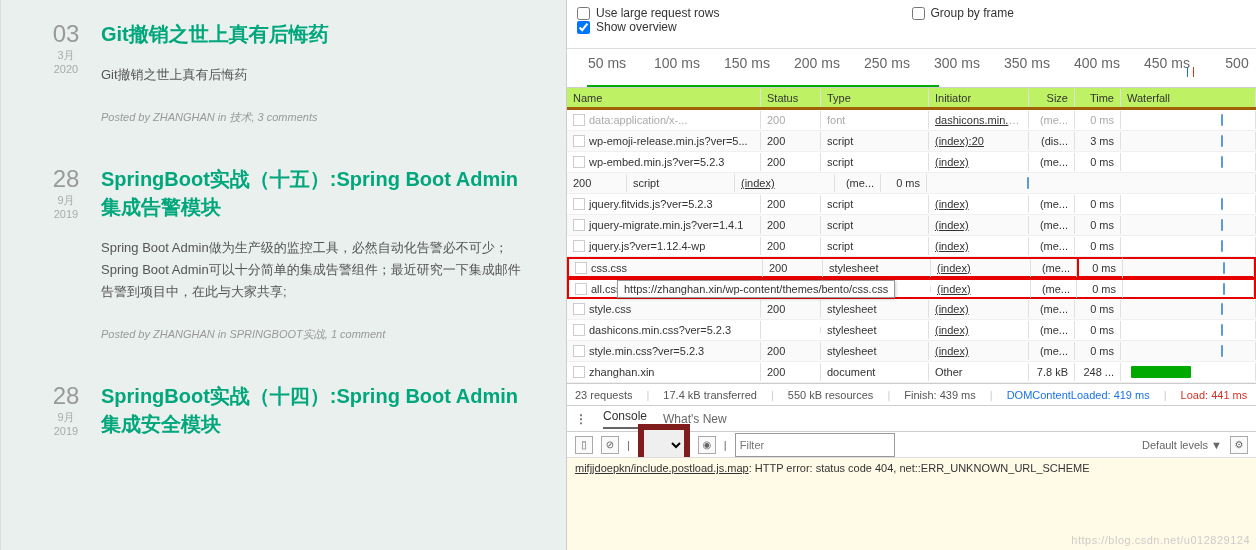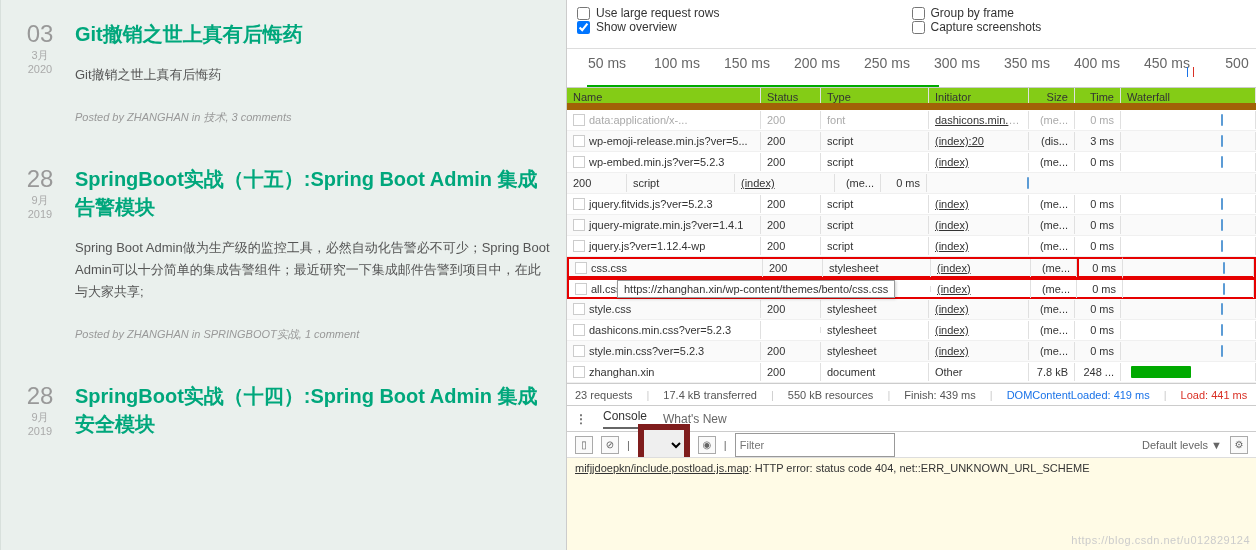--- a/index.html
+++ b/index.html
@@ -1,35 +1,35 @@
 <!DOCTYPE html>
 <html><head>
 <meta charset="utf-8">
 <style>
 * { margin:0; padding:0; box-sizing:border-box; font-family:Arial,sans-serif; }
 body { width:1256px; height:550px; display:flex; background:#fff; font-size:12px; color:#333; }
-.left { width:566px; background:#eaf0ed; padding:20px 14px; overflow:hidden; border-left:1px solid #d8e0dc; }
+.left { width:566px; background:#eaf0ed; padding:20px 40px; overflow:hidden; border-left:1px solid #d8e0dc; }
 .post { display:flex; margin-bottom:40px; }
 .date { width:50px; text-align:center; color:#888; }
 .day { font-size:24px; color:#999; font-weight:300; }
 .mo,.yr { font-size:11px; color:#aaa; }
 .pb { flex:1; padding-left:10px; }
 .pt { font-size:20px; font-weight:bold; color:#00a77c; margin-bottom:16px; line-height:1.4; cursor:pointer; }
 .desc { font-size:13px; color:#555; line-height:1.7; margin-bottom:24px; }
 .meta { font-size:11px; font-style:italic; color:#999; }
 .meta .a { cursor:pointer; }
 .right { flex:1; background:#fff; display:flex; flex-direction:column; border-left:1px solid #ccc; position:relative; }
 .opts { display:flex; padding:6px 10px; height:48px; }
 .oc { flex:1; display:flex; flex-direction:column; gap:0; }
 .oc label { font-size:12px; color:#333; display:flex; align-items:center; gap:6px; cursor:pointer; }
 .tl { height:40px; border-top:1px solid #ddd; border-bottom:1px solid #ccc; display:flex; align-items:center; padding:0 10px; position:relative; background:#fff; }
 .tick { font-size:14px; color:#666; text-align:center; position:absolute; top:6px; transform:translateX(-50%); }
 .tl-line { position:absolute; bottom:0; height:2px; background:#0a0; }
 .tl-mark { position:absolute; top:18px; width:1px; height:10px; }
-.thead { display:flex; border-bottom:7px solid #a16207; background:#84cc16; height:22px; }
+.thead { display:flex; border-bottom:3px solid #a16207; background:#bef264; height:22px; align-items:center; }
 .thead > div,.tr > div { padding:3px 6px; font-size:11px; overflow:hidden; white-space:nowrap; text-overflow:ellipsis; border-right:1px solid #e0e0e0; }
 .c-name{width:194px}.c-st{width:60px}.c-ty{width:108px}.c-in{width:100px}.c-sz{width:46px;text-align:right}.c-tm{width:46px;text-align:right}.c-wf{flex:1}
 .tbody { overflow:hidden; }
 .tr { display:flex; height:21px; align-items:center; border-bottom:1px solid #f0f0f0; }
 .tr.odd{background:#fafafa}
 .tr.dis{color:#aaa}
 .tr .c-name{display:flex;align-items:center;gap:4px}
 .fic{width:12px;height:12px;border:1px solid #ccc;display:inline-block;background:#fff}
 .linky{text-decoration:underline;cursor:pointer;color:#333}
 .redbox{border:2px solid #e60000}
@@ -101,24 +101,20 @@
       <label>
           <input type="checkbox" checked="" style="">
           <span>Show overview</span>
         </label>
     </div>
     <div class="oc">
       <label>
           <input type="checkbox" style="">
           <span>Group by frame</span>
         </label>
-      <label>
-          <input type="checkbox" style="">
-          <span>Capture screenshots</span>
-        </label>
     </div>
   </div>
 
   <div class="tl" id="tl">
       <span class="tick" style="left: 40px;">50 ms</span>
       <span class="tick" style="left: 110px;">100 ms</span>
       <span class="tick" style="left: 180px;">150 ms</span>
       <span class="tick" style="left: 250px;">200 ms</span>
       <span class="tick" style="left: 320px;">250 ms</span>
       <span class="tick" style="left: 390px;">300 ms</span>

